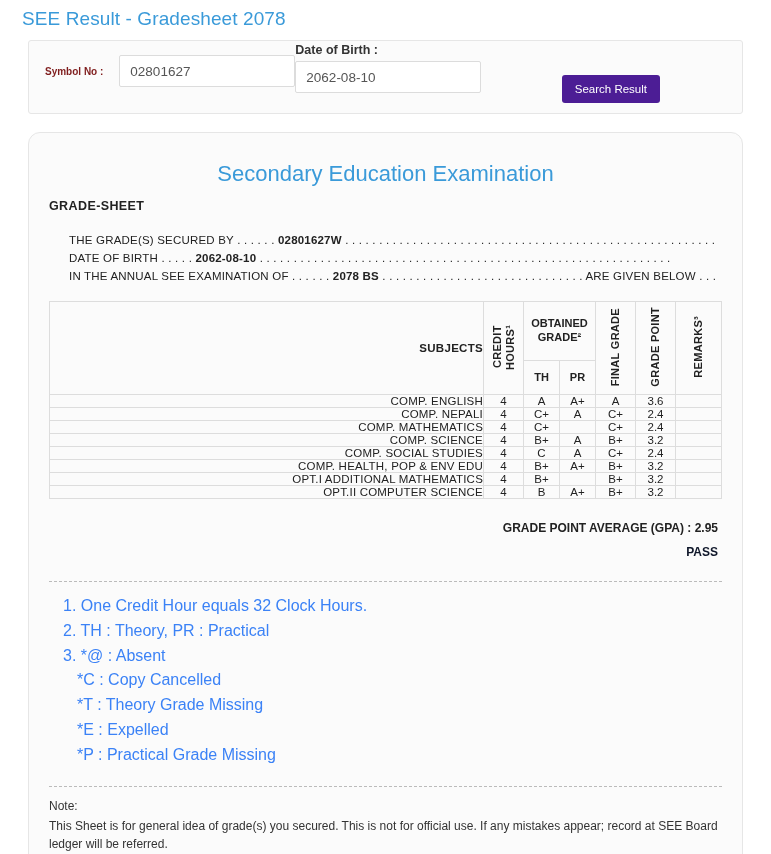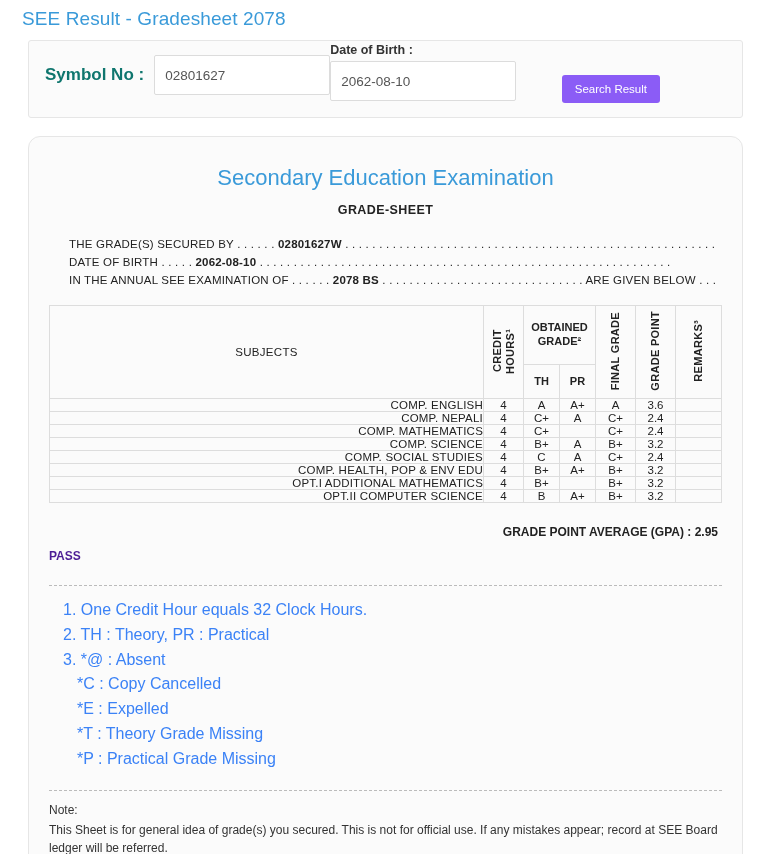--- a/index.html
+++ b/index.html
@@ -28,52 +28,52 @@
     border: 1px solid #e6e6e6;
     border-radius: 3px;
     padding: 14px 16px 16px 16px;
     display: flex;
     align-items: flex-start;
     position: relative;
     min-height: 74px;
   }
   .field-group { display: flex; align-items: center; }
   .field-label {
-    font-size: 17px;
-    font-weight: bold;
-    color: #0f766e;
-    margin-right: 10px;
+    font-size: 10px;
+    font-weight: bold;
+    color: #7f1d1d;
+    margin-right: 16px;
     white-space: nowrap;
   }
   .field-label-dob {
     font-size: 12.5px;
     font-weight: bold;
     color: #333;
     display: block;
     margin-bottom: 4px;
   }
   .text-input {
     border: 1px solid #dcdcdc;
     background: #fff;
-    height: 40px;
+    height: 32px;
     font-size: 13.5px;
     color: #555;
     padding: 4px 10px;
     border-radius: 2px;
     outline: none;
     font-family: "Liberation Sans", sans-serif;
   }
   #symbol-input { width: 176px; }
   #dob-input { width: 186px; }
   .dob-wrap { margin-top: -12px; }
   .search-btn {
     position: absolute;
     right: 82px;
     top: 34px;
-    background: #8b5cf6;
+    background: #4c1d95;
     color: #fff;
     border: none;
     border-radius: 3px;
     font-size: 11.5px;
     padding: 8px 13px;
     cursor: pointer;
     font-family: "Liberation Sans", sans-serif;
   }
   .result-panel {
     margin: 18px 28px 0 28px;
@@ -84,21 +84,21 @@
   }
   .exam-title {
     text-align: center;
     color: #3a9ad9;
     font-size: 22px;
     font-weight: normal;
     font-family: "Liberation Sans", sans-serif;
     margin: 10px 0 12px 0;
   }
   .grade-sheet-label {
-    text-align: center;
+    text-align: left;
     font-size: 12.5px;
     font-weight: bold;
     color: #222;
     letter-spacing: 0.4px;
     margin-bottom: 18px;
   }
   .dotline {
     font-size: 11.5px;
     color: #222;
     padding: 3px 0 3px 20px;
@@ -129,23 +129,23 @@
     writing-mode: vertical-rl;
     transform: rotate(180deg);
     font-size: 11px;
     font-weight: bold;
     letter-spacing: 0.3px;
     line-height: 1.15;
     display: inline-block;
     text-align: center;
   }
   .th-subjects {
-    text-align: center;
+    text-align: right;
     padding-left: 14px;
-    font-weight: normal;
+    font-weight: bold;
     font-size: 11.5px;
     letter-spacing: 0.3px;
   }
   .th-obtained {
     text-align: center;
     font-weight: bold;
     font-size: 11px;
     height: 48px;
     line-height: 1.25;
   }
@@ -165,23 +165,24 @@
   td.remarks { width: 46px; }
   .gpa-line {
     text-align: right;
     font-size: 12px;
     font-weight: bold;
     color: #222;
     margin-top: 22px;
     padding-right: 4px;
   }
   .pass-line {
+    text-align: right;
     font-size: 12px;
     font-weight: bold;
-    color: #4c1d95;
+    color: #0f172a;
     margin-top: 10px;
     padding-right: 4px;
   }
   .notes {
     margin-top: 22px;
     border-top: 1px dashed #bbb;
     padding-top: 12px;
     font-size: 16px;
     color: #3b82f6;
     line-height: 1.55;
@@ -339,22 +340,22 @@
   </table>
 
   <div class="gpa-line">GRADE POINT AVERAGE (GPA) : 2.95</div>
   <div class="pass-line">PASS</div>
 
   <div class="notes">
     <div>1. One Credit Hour equals 32 Clock Hours.</div>
     <div>2. TH : Theory, PR : Practical</div>
     <div>3. *@ : Absent</div>
     <div class="sub">*C : Copy Cancelled</div>
+    <div class="sub">*T : Theory Grade Missing</div>
     <div class="sub">*E : Expelled</div>
-    <div class="sub">*T : Theory Grade Missing</div>
     <div class="sub">*P : Practical Grade Missing</div>
   </div>
 
   <div class="footer-note">
     <div class="nlabel">Note:</div>
     <div>This Sheet is for general idea of grade(s) you secured. This is not for official use. If any mistakes appear; record at SEE Board ledger will be referred.</div>
   </div>
 </div>
 
 </body></html>

